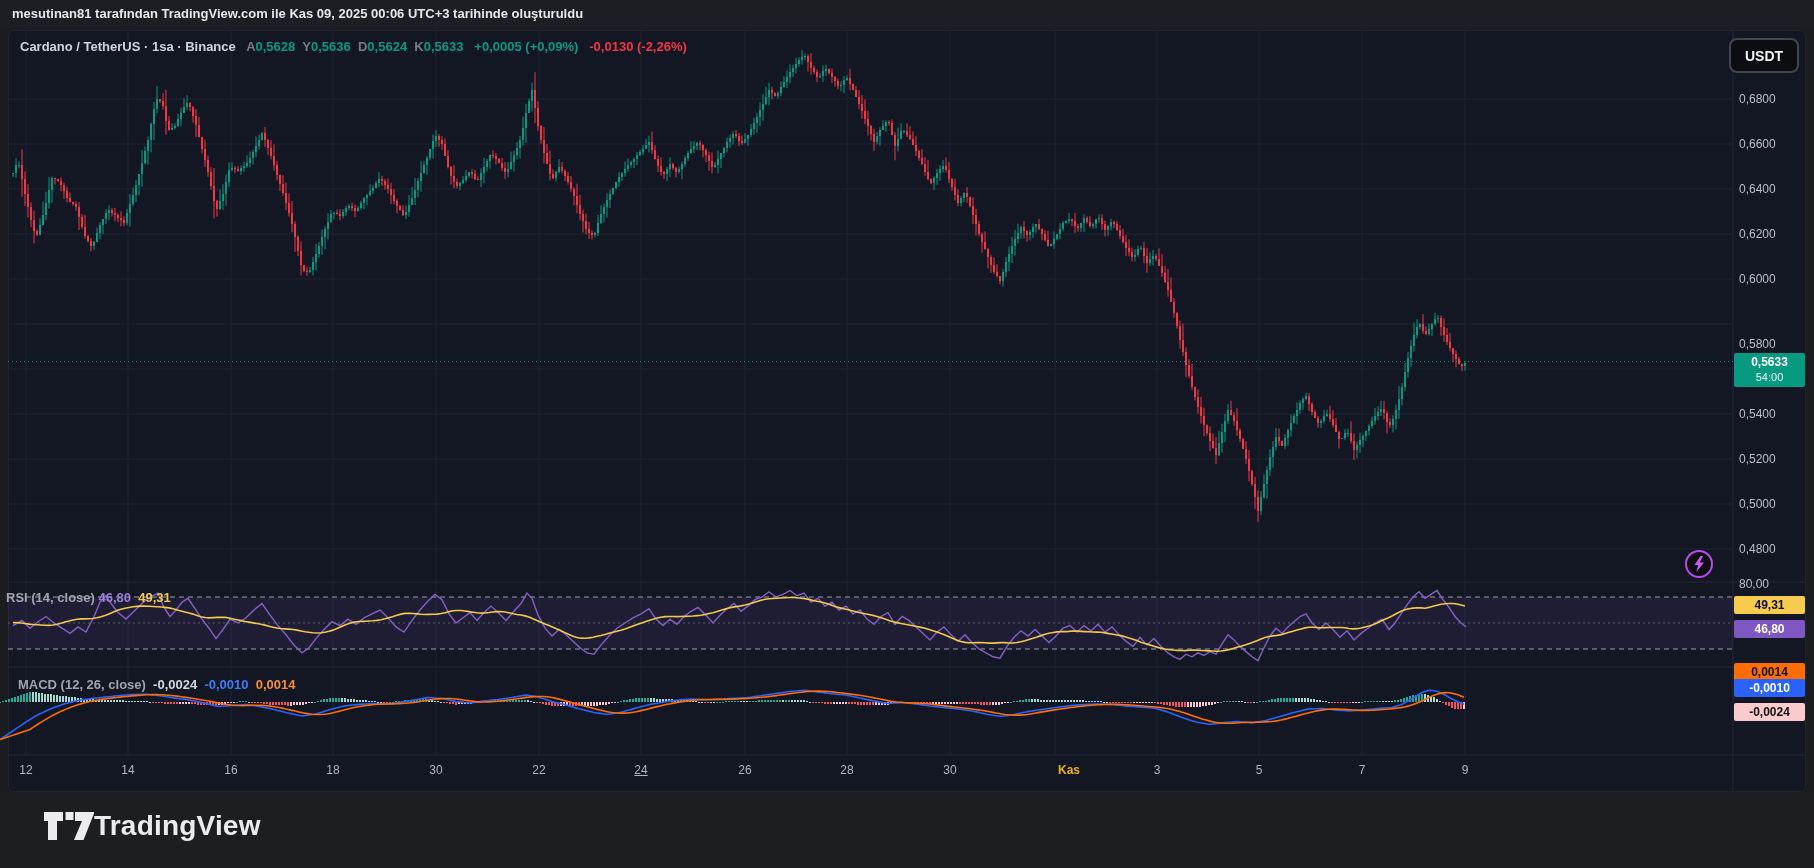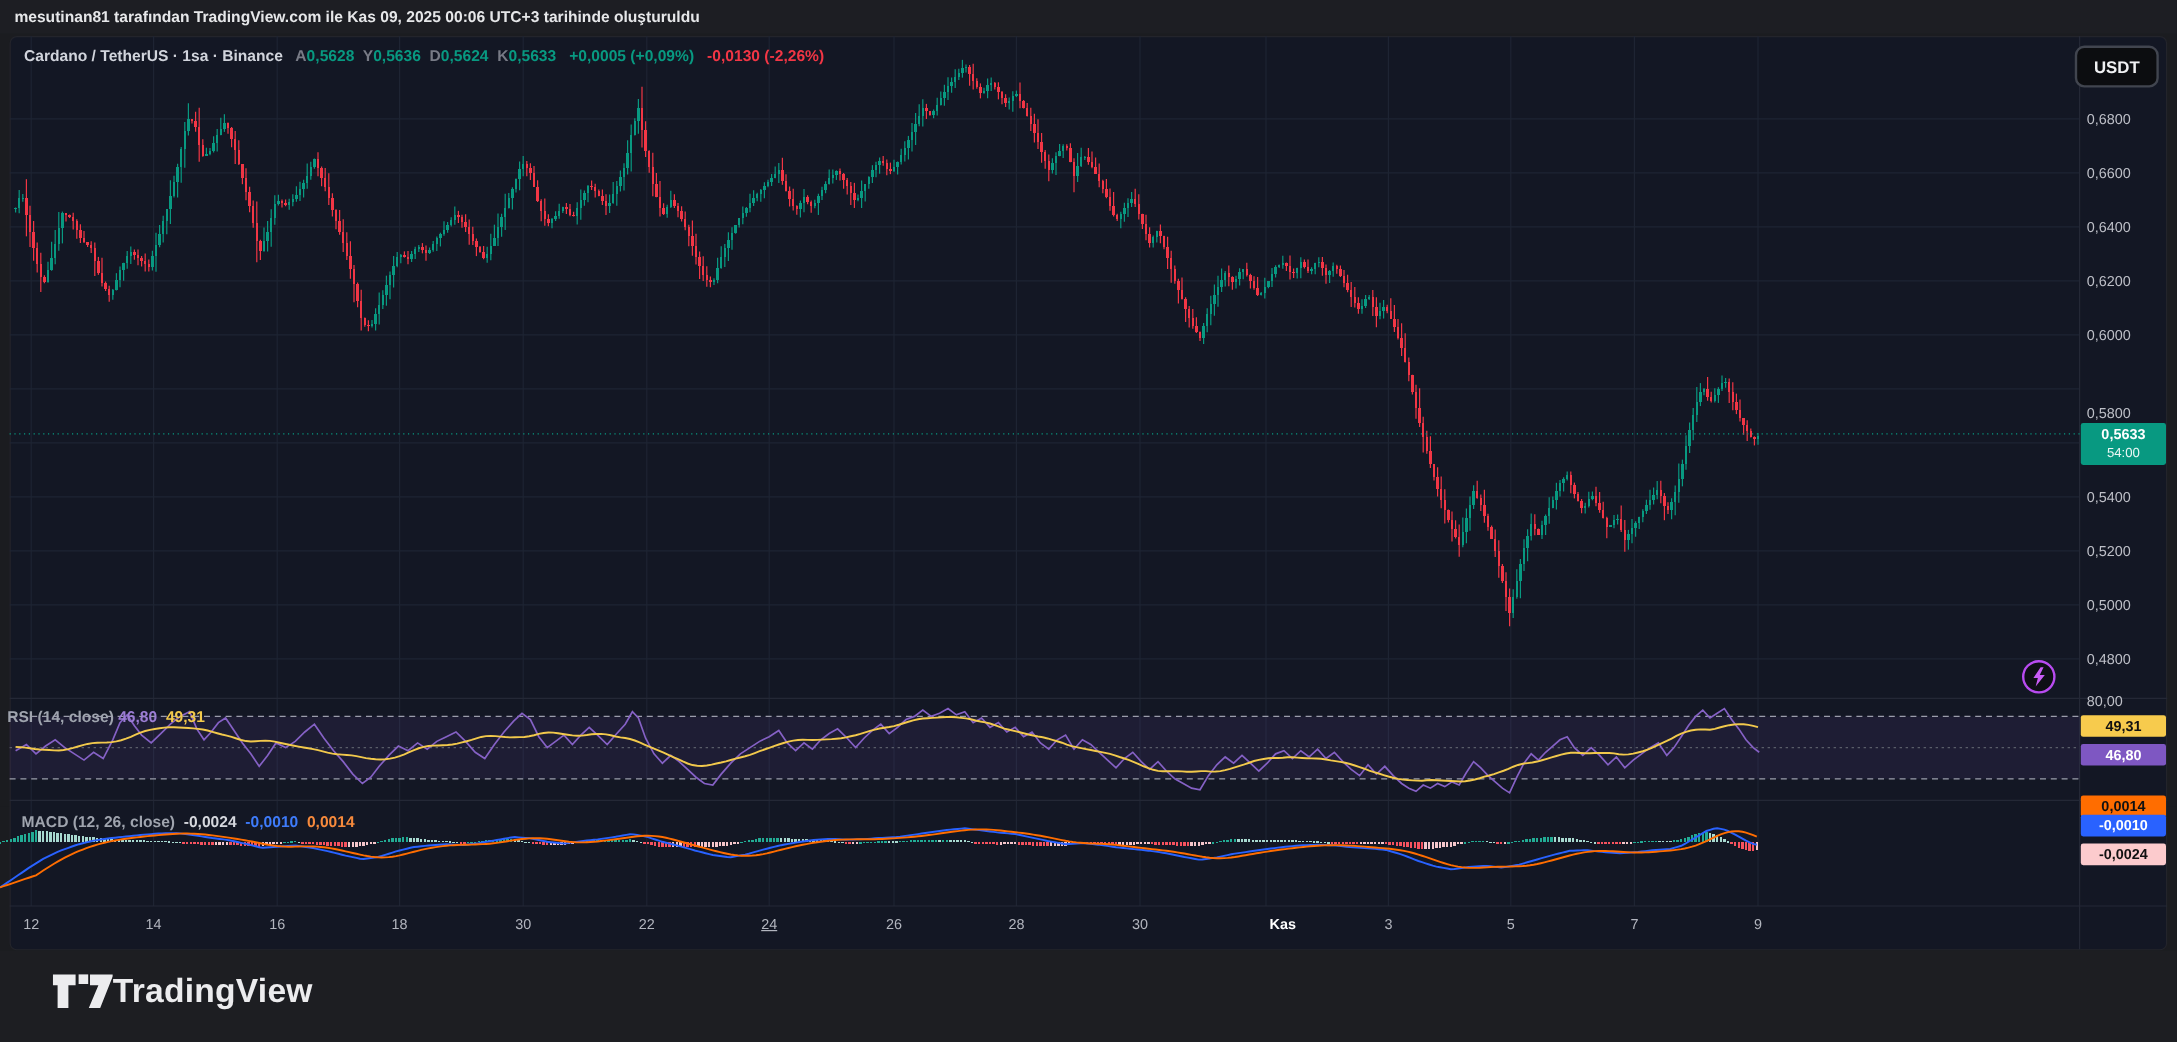--- a/index.html
+++ b/index.html
@@ -18,21 +18,21 @@
   #usdt-btn{position:absolute;left:1729px;top:38px;width:66px;height:31px;background:#0c0d10;
     border:2px solid #41454f;border-radius:8px;color:#f0f1f3;font-size:14px;font-weight:700;
     display:flex;align-items:center;justify-content:center;z-index:6;cursor:pointer;}
   #flash-btn{position:absolute;left:1684px;top:549px;width:30px;height:30px;z-index:6;cursor:pointer;}
   .axis-label{position:absolute;left:1739px;color:#bdbfc7;font-size:12px;z-index:4;transform:translateY(-50%);}
   .tag{position:absolute;left:1734px;width:71px;text-align:center;font-size:12px;font-weight:700;
     z-index:5;transform:translateY(-50%);border-radius:2px;padding:2px 0;}
   #price-tag{line-height:15px;}
   #price-tag .cd{font-size:11px;font-weight:400;opacity:.92;}
   .time-label{position:absolute;top:763px;transform:translateX(-50%);color:#b2b5be;font-size:12px;z-index:4;}
-  .time-label.major{color:#ffffff;font-weight:700;padding-left:28px;}
+  .time-label.major{color:#eab308;font-weight:700;padding-left:28px;}
   #footer{position:absolute;left:0;top:792px;width:1814px;height:76px;background:#1d1e22;z-index:3;}
   #brand{position:absolute;left:44px;top:16px;display:flex;align-items:center;gap:0;}
   #brand-text{color:#ececee;font-size:28px;font-weight:700;letter-spacing:.2px;}
 </style>
 </head>
 <body>
 
 <div id="stage">
   <div id="topbar">
     <span>mesutinan81 tarafından TradingView.com ile Kas 09, 2025 00:06 UTC+3 tarihinde oluşturuldu</span>

